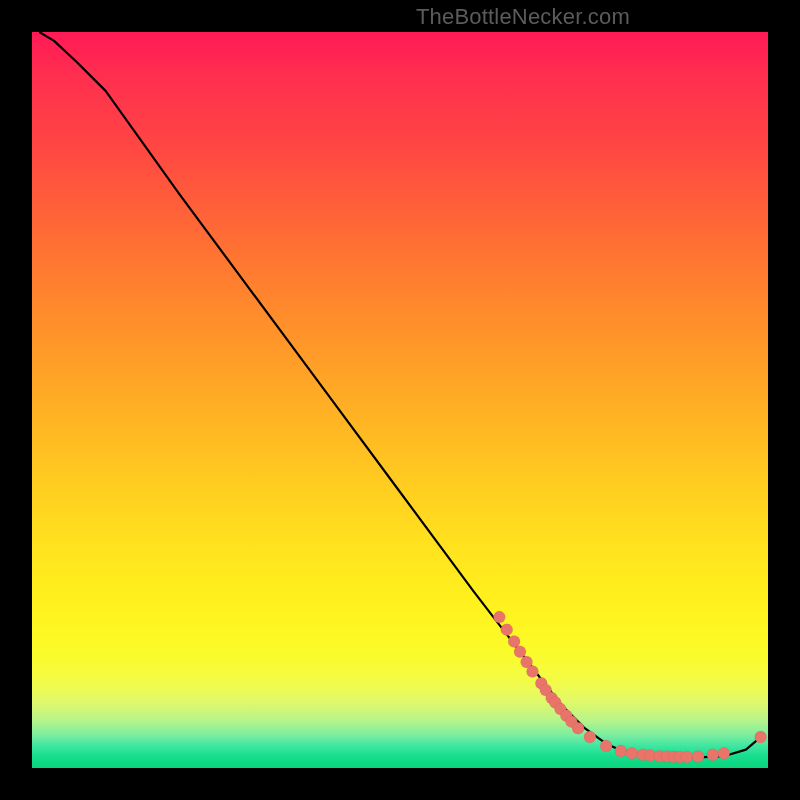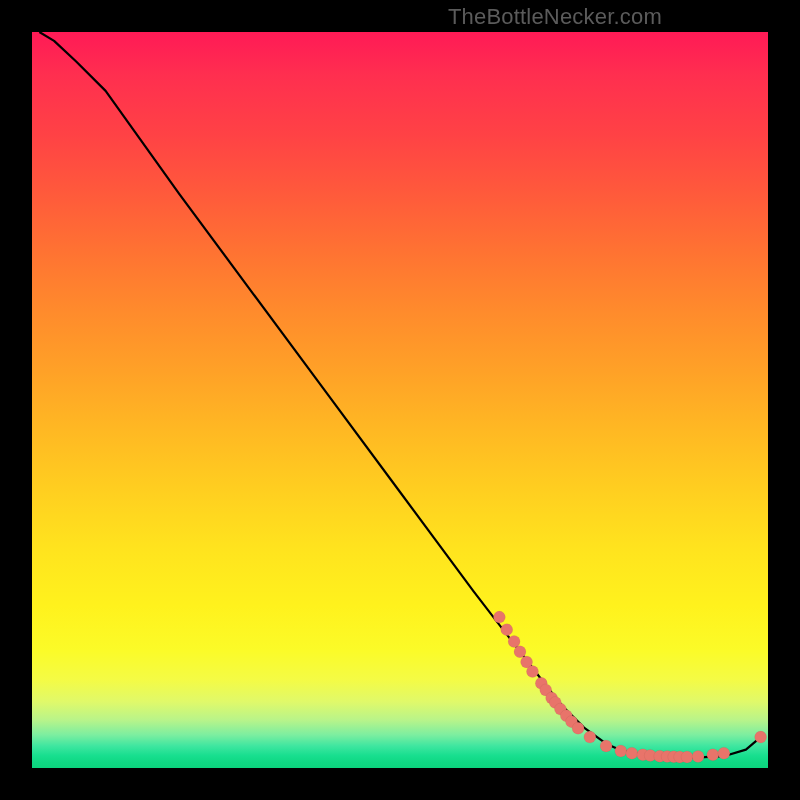--- a/index.html
+++ b/index.html
@@ -9,21 +9,20 @@
     height: 800px;
     background: #000;
     font-family: Arial, Helvetica, sans-serif;
     overflow: hidden;
   }
   .stage {
     position: relative;
     width: 640px;
     height: 800px;
     background: #000;
-    padding-left: 32px;
   }
   .watermark {
     position: absolute;
     top: 4px;
     right: 10px;
     font-size: 22px;
     font-weight: 500;
     color: #5b5b5b;
     letter-spacing: 0.2px;
     z-index: 10;

